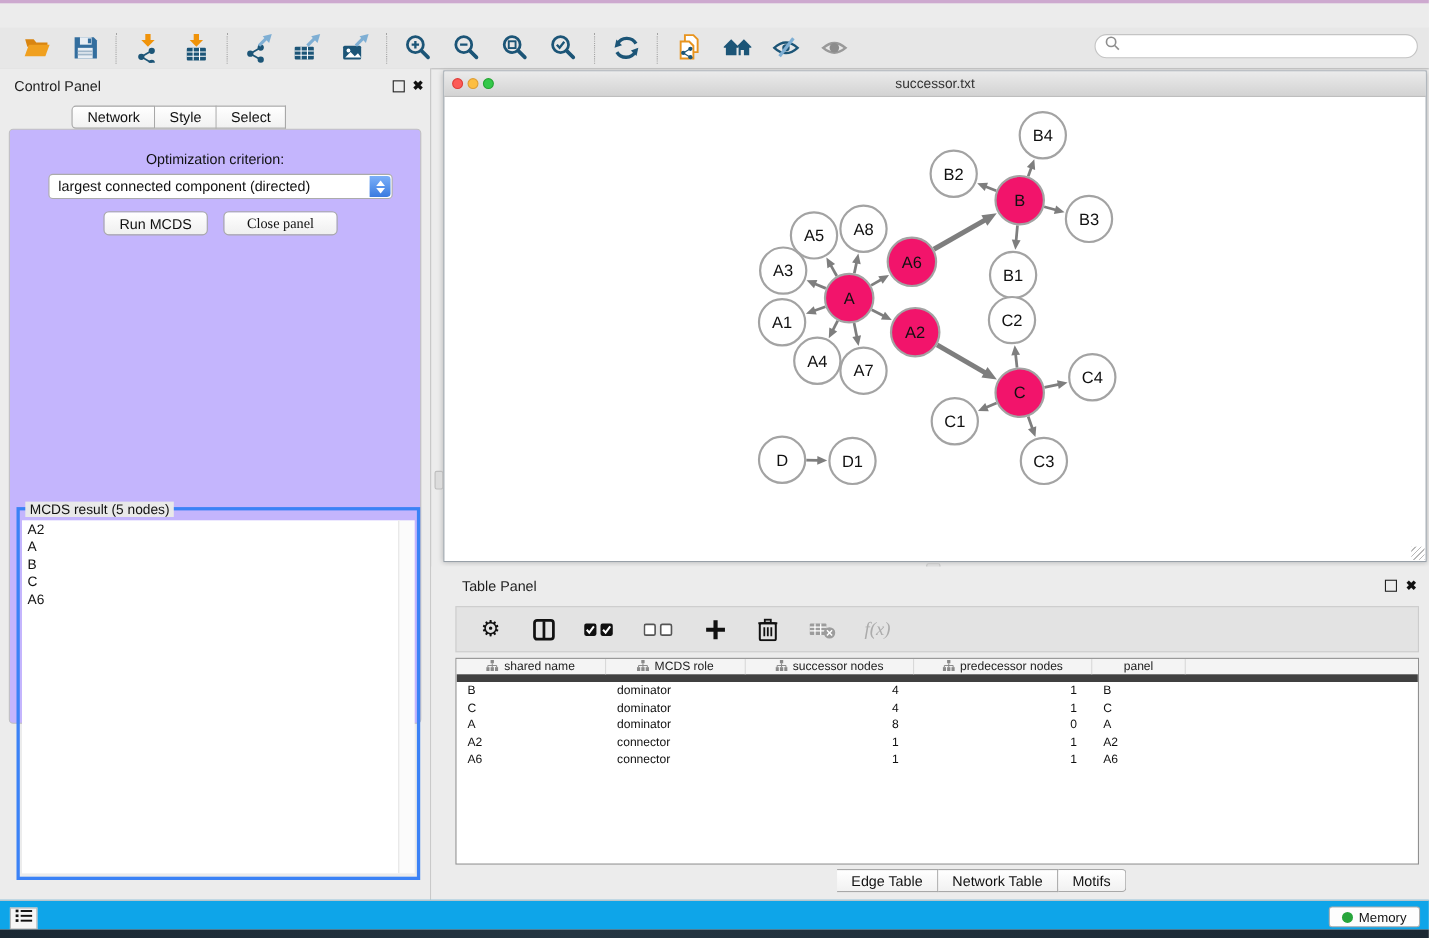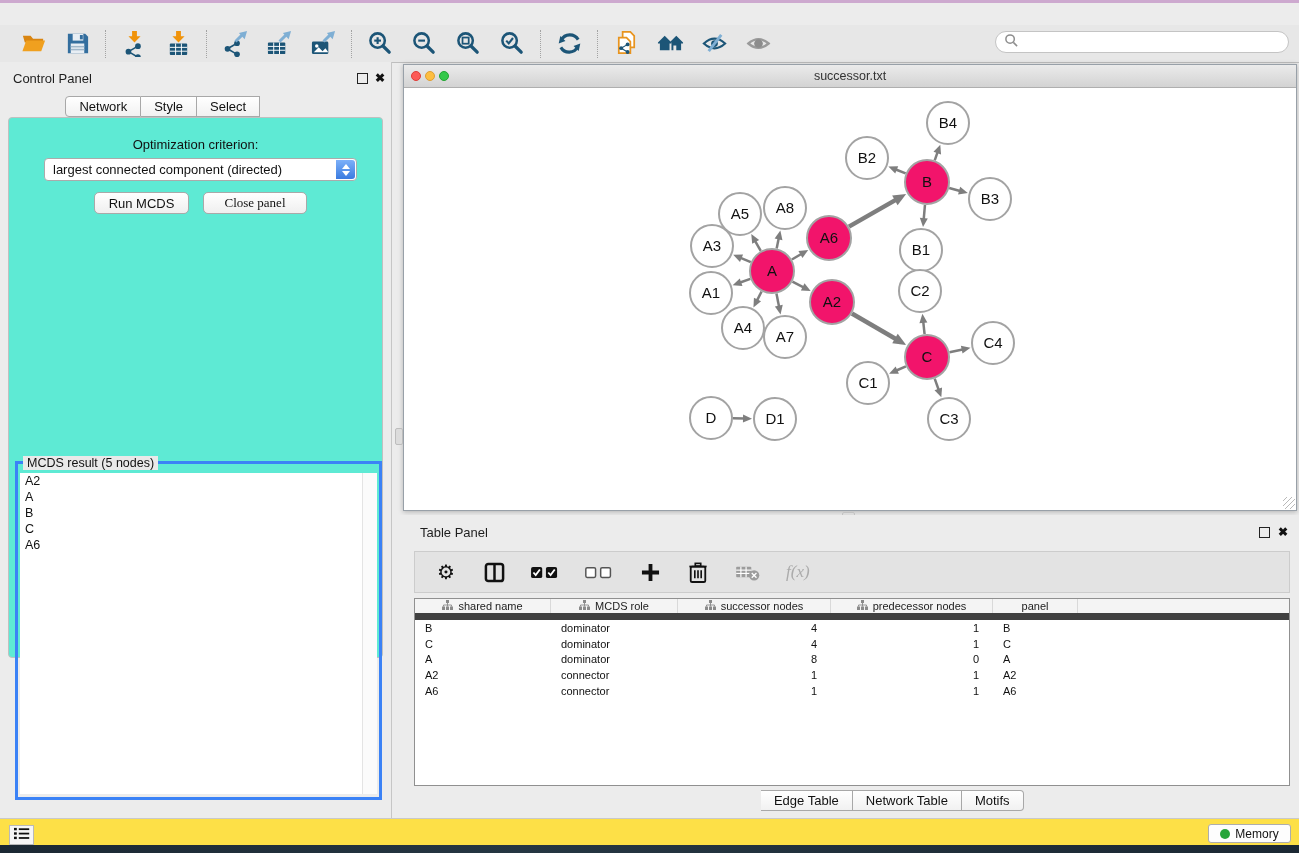--- a/index.html
+++ b/index.html
@@ -34,21 +34,21 @@
   .float-btn{position:absolute;width:9px;height:9px;border:1.5px solid #222;background:transparent;}
   .close-btn{position:absolute;font-size:12px;font-weight:bold;color:#111;line-height:12px;}
   #cp-tabs{position:absolute;left:0;right:0;top:34px;display:flex;justify-content:center;}
   .seg{display:flex;}
   .seg-btn{height:21px;box-sizing:border-box;border:1px solid #A8A8A8;border-left:none;
            background:linear-gradient(#FFFFFF,#F1F1F1);font-family:inherit;font-size:13px;color:#111;
            padding:0 13px;margin:0;}
   .seg-btn:first-child{border-left:1px solid #A8A8A8;border-radius:4px 0 0 4px;}
   .seg-btn:last-child{border-radius:0 4px 4px 0;}
   .seg-btn.active{background:linear-gradient(#66ACF7,#338AF3);color:#fff;border-color:#2F7FD8;margin-top:30px;}
-  #cp-content{position:absolute;left:8px;top:55px;width:375px;height:541px;background:#5eead4;
+  #cp-content{position:absolute;left:8px;top:55px;width:375px;height:541px;background:#c4b5fd;
               border:1px solid #C0C0C0;border-radius:4px;box-sizing:border-box;}
   #opt-label{position:absolute;left:0;right:0;top:19px;text-align:center;font-size:13px;color:#111;}
   #criterion-select{position:absolute;left:35px;top:40px;width:313px;height:23px;background:#fff;
                     border:1px solid #ABABAB;border-radius:4px;box-sizing:border-box;}
   .dd-text{line-height:21px;padding-left:8px;font-size:13px;color:#111;white-space:nowrap;}
   .dd-stepper{position:absolute;right:1px;top:1px;bottom:1px;width:19px;
               background:linear-gradient(#7CB0F9,#3A7BE0);border-radius:0 3px 3px 0;
               display:flex;flex-direction:column;align-items:center;justify-content:center;gap:2px;}
   .dd-up{width:0;height:0;border-left:4px solid transparent;border-right:4px solid transparent;border-bottom:5px solid #fff;}
   .dd-down{width:0;height:0;border-left:4px solid transparent;border-right:4px solid transparent;border-top:5px solid #fff;}
@@ -84,21 +84,21 @@
             border:1px solid #909090;box-sizing:border-box;overflow:hidden;}
   #table-head{display:flex;height:21px;background:#F4F4F4;border-bottom:7px solid #404040;box-sizing:border-box;}
   .th{display:flex;align-items:center;justify-content:center;gap:5px;font-size:11px;color:#222;
       border-right:1px solid #D9D9D9;box-sizing:border-box;}
   .th-fill{flex:1;}
   .tr{display:flex;height:15.7px;align-items:center;font-size:11px;color:#111;}
   .td{box-sizing:border-box;white-space:nowrap;overflow:hidden;}
   #table-tabs-wrap{position:absolute;left:0;right:0;top:275px;display:flex;justify-content:center;}
 
   
-  #status-bar{left:0;top:818px;width:1299px;height:27px;background:#fde047;border-top:1px solid #C9C9C9;box-sizing:border-box;}
+  #status-bar{left:0;top:818px;width:1299px;height:27px;background:#0ea5e9;border-top:1px solid #C9C9C9;box-sizing:border-box;}
   #left-list-button{position:absolute;left:9px;top:6px;width:23px;height:18px;background:#F6F6F6;
                     border:1px solid #B9B9B9;display:flex;align-items:center;justify-content:center;}
   #memory-button{position:absolute;right:8px;top:5px;width:83px;height:19px;background:#FDFDFD;
                  border:1px solid #ADADAD;border-radius:3px;display:flex;align-items:center;justify-content:center;
                  gap:5px;font-size:12px;color:#111;font-family:inherit;}
   .mem-dot{width:10px;height:10px;border-radius:50%;background:#27A53B;}
   #bottom-strip{left:0;top:845px;width:1299px;height:8px;background:linear-gradient(90deg,#1B2833,#253642 40%,#1B2833);}
 </style>
 </head>
 <body>

